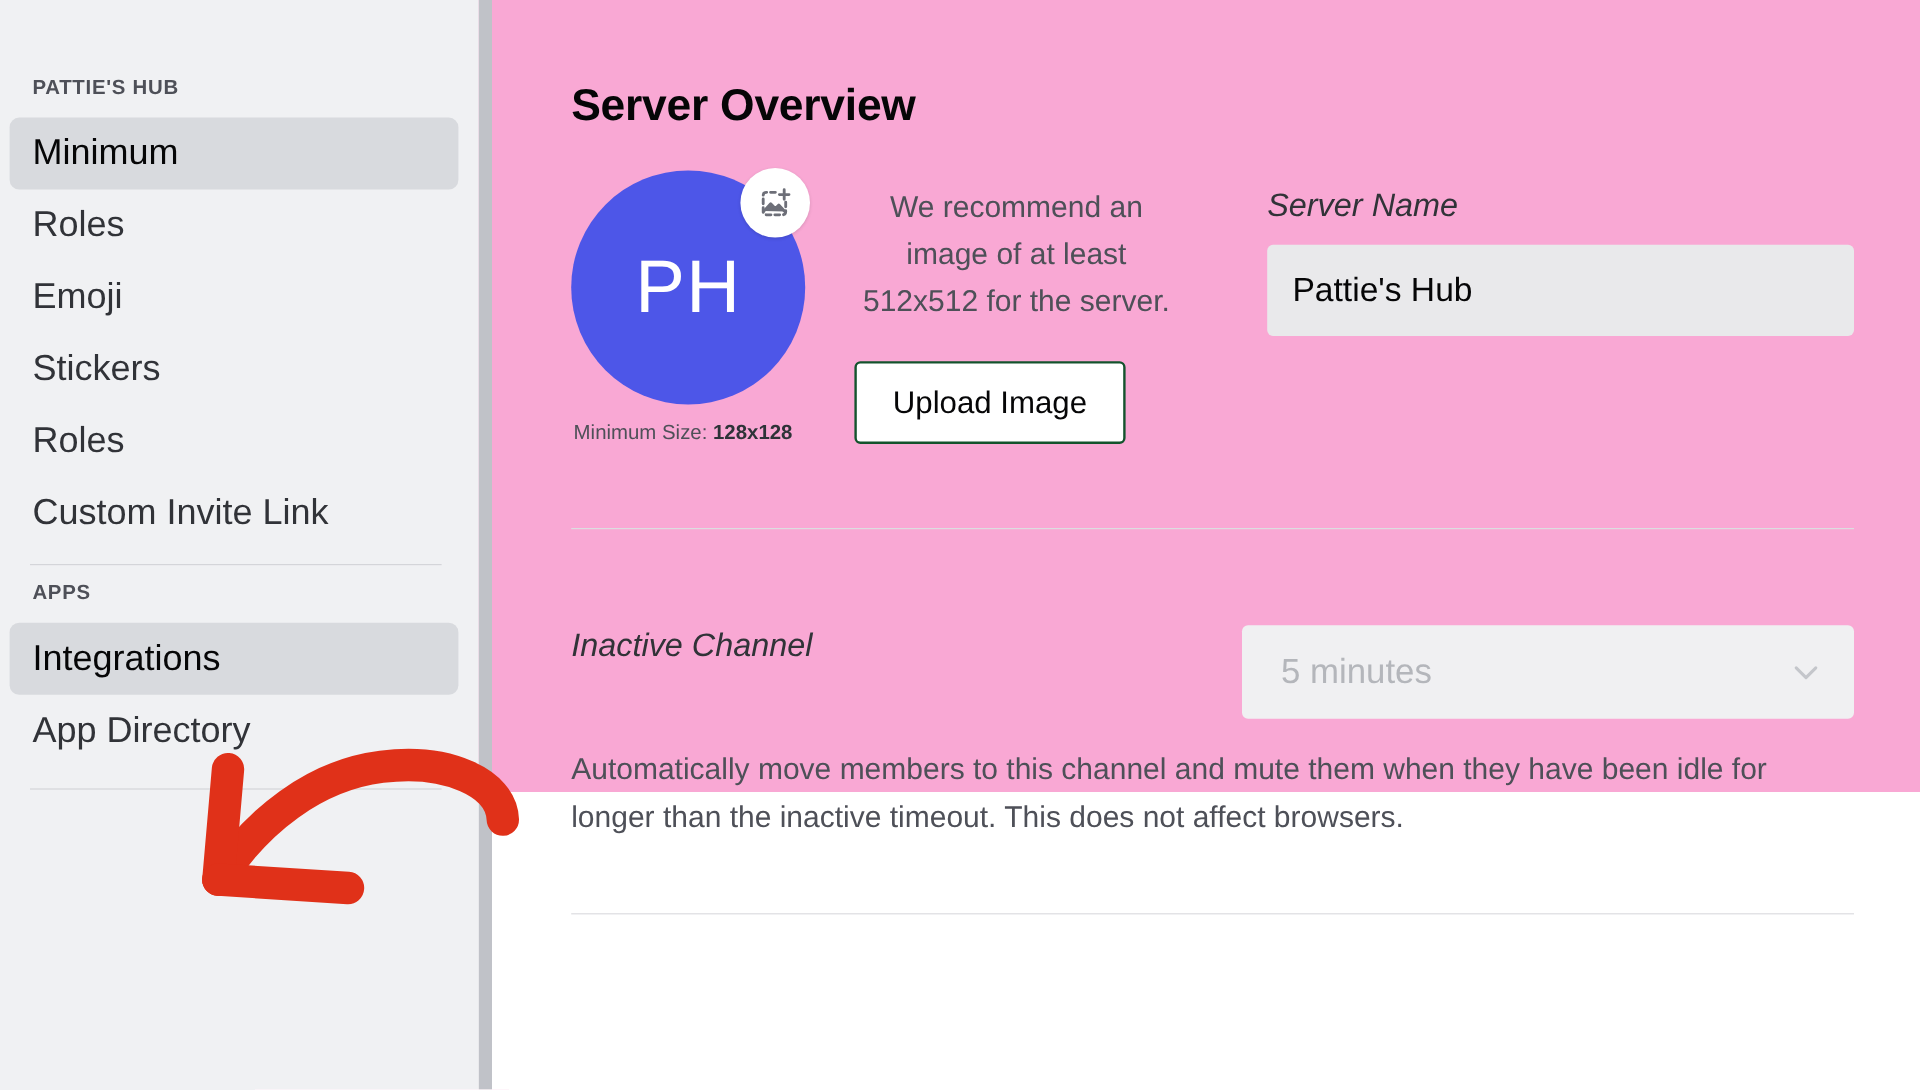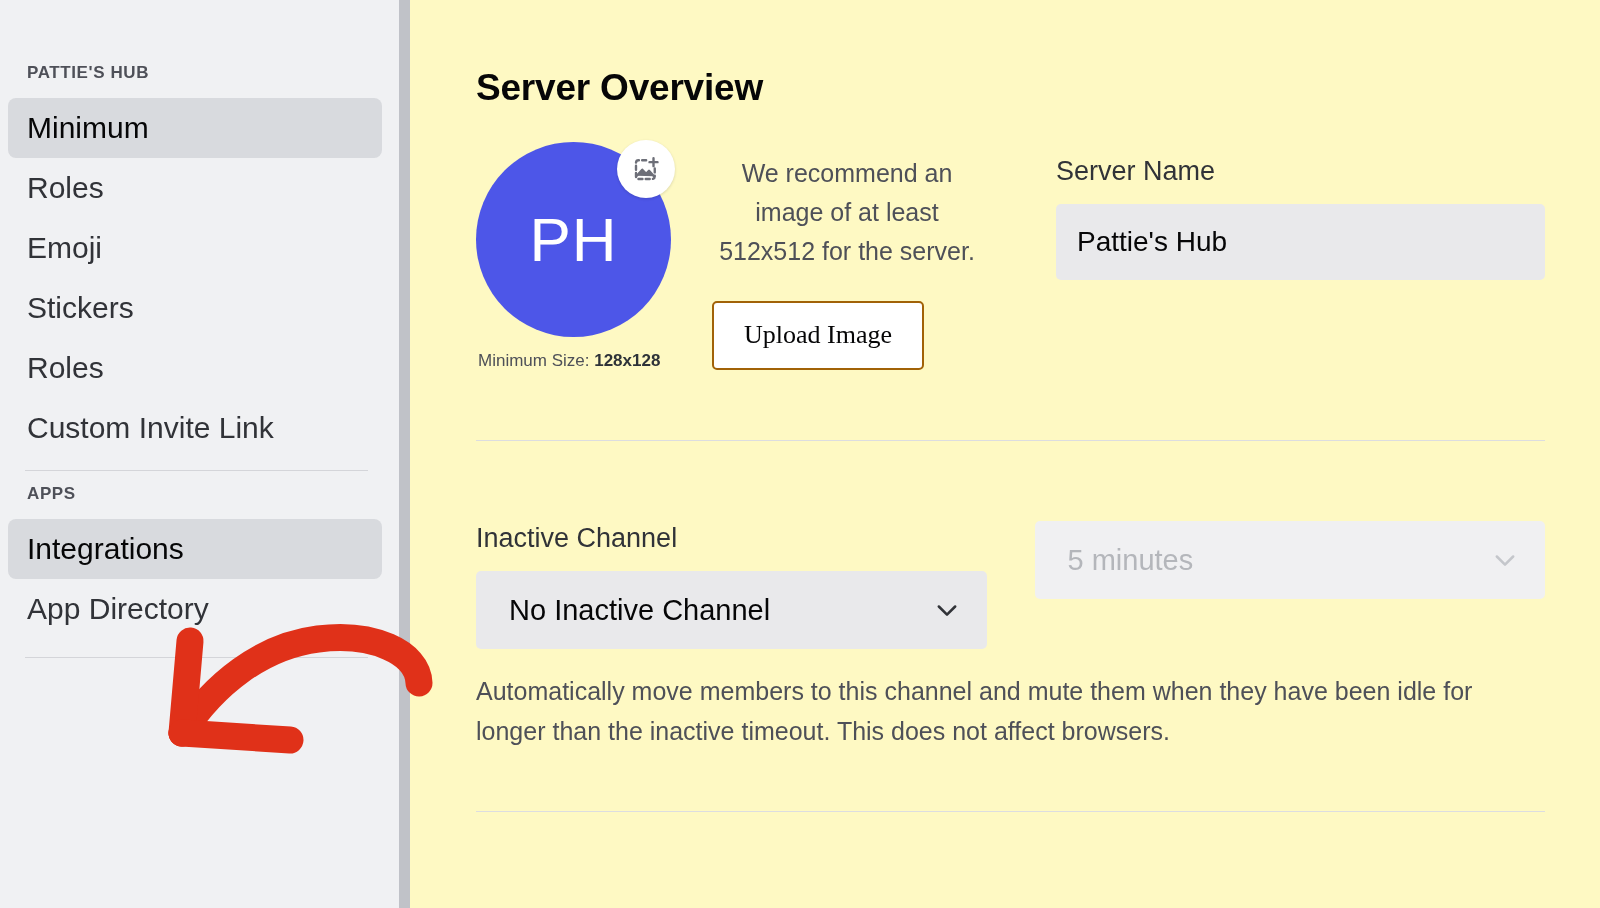--- a/index.html
+++ b/index.html
@@ -78,22 +78,22 @@
     width: 11px;
     height: 908px;
     background: #C0C2C8;
     z-index: 4;
   }
 
   
   #content {
     position: relative;
     flex: 1 1 auto;
-    height: 908px;
-    background: #fef9c3;
+    height: 660px;
+    background: #f9a8d4;
     box-sizing: border-box;
     padding: 0 55px 0 77px;
   }
 
   #page-title {
     font-size: 37px;
     font-weight: bold;
     color: #060607;
     margin: 64px 0 0 0;
     line-height: 48px;
@@ -163,44 +163,45 @@
     line-height: 39px;
     color: #4E5058;
     margin: 0;
     max-width: 270px;
     text-align: center;
   }
 
   .upload-btn {
     margin-top: 30px;
     display: inline-block;
-    border: 2px solid #a16207;
+    border: 2px solid #14532d;
     border-radius: 5px;
     background: #ffffff;
     color: #060607;
     font-size: 26px;
     line-height: 30px;
     padding: 17px 30px 18px 30px;
-    font-family: Liberation Serif, serif;
+    font-family: Liberation Sans, sans-serif;
     cursor: pointer;
   }
 
   .name-block {
     flex: 1 1 auto;
     padding-top: 12px;
     padding-left: 44px;
     min-width: 0;
   }
 
   .field-label {
     font-size: 27px;
     line-height: 34px;
     color: #313338;
     margin: 0 0 16px 0;
     white-space: nowrap;
+    font-style: italic;
   }
 
   .text-input {
     display: block;
     width: 100%;
     box-sizing: border-box;
     background: #E9E9EB;
     border: none;
     border-radius: 5px;
     font-family: "Liberation Sans", sans-serif;
@@ -343,26 +344,20 @@
         <div class="field-label">Server Name</div>
         <input class="text-input" type="text" value="Pattie's Hub" style="">
       </div>
     </div>
 
     <div class="content-divider" style="margin-top:68px;"></div>
 
     <div class="two-col" style="margin-top:80px;gap:48px;">
       <div>
         <div class="field-label">Inactive Channel</div>
-        <div class="select-box">
-          <span>No Inactive Channel</span>
-          <svg class="chev" viewBox="0 0 24 24" fill="none">
-            <path d="M5 9l7 7 7-7" stroke="#313338" stroke-width="2.2" stroke-linecap="round" stroke-linejoin="round"></path>
-          </svg>
-        </div>
       </div>
 
       <div>
         <div class="select-box disabled">
           <span>5 minutes</span>
           <svg class="chev" viewBox="0 0 24 24" fill="none">
             <path d="M5 9l7 7 7-7" stroke="#C4C6CB" stroke-width="2.2" stroke-linecap="round" stroke-linejoin="round"></path>
           </svg>
         </div>
       </div>

